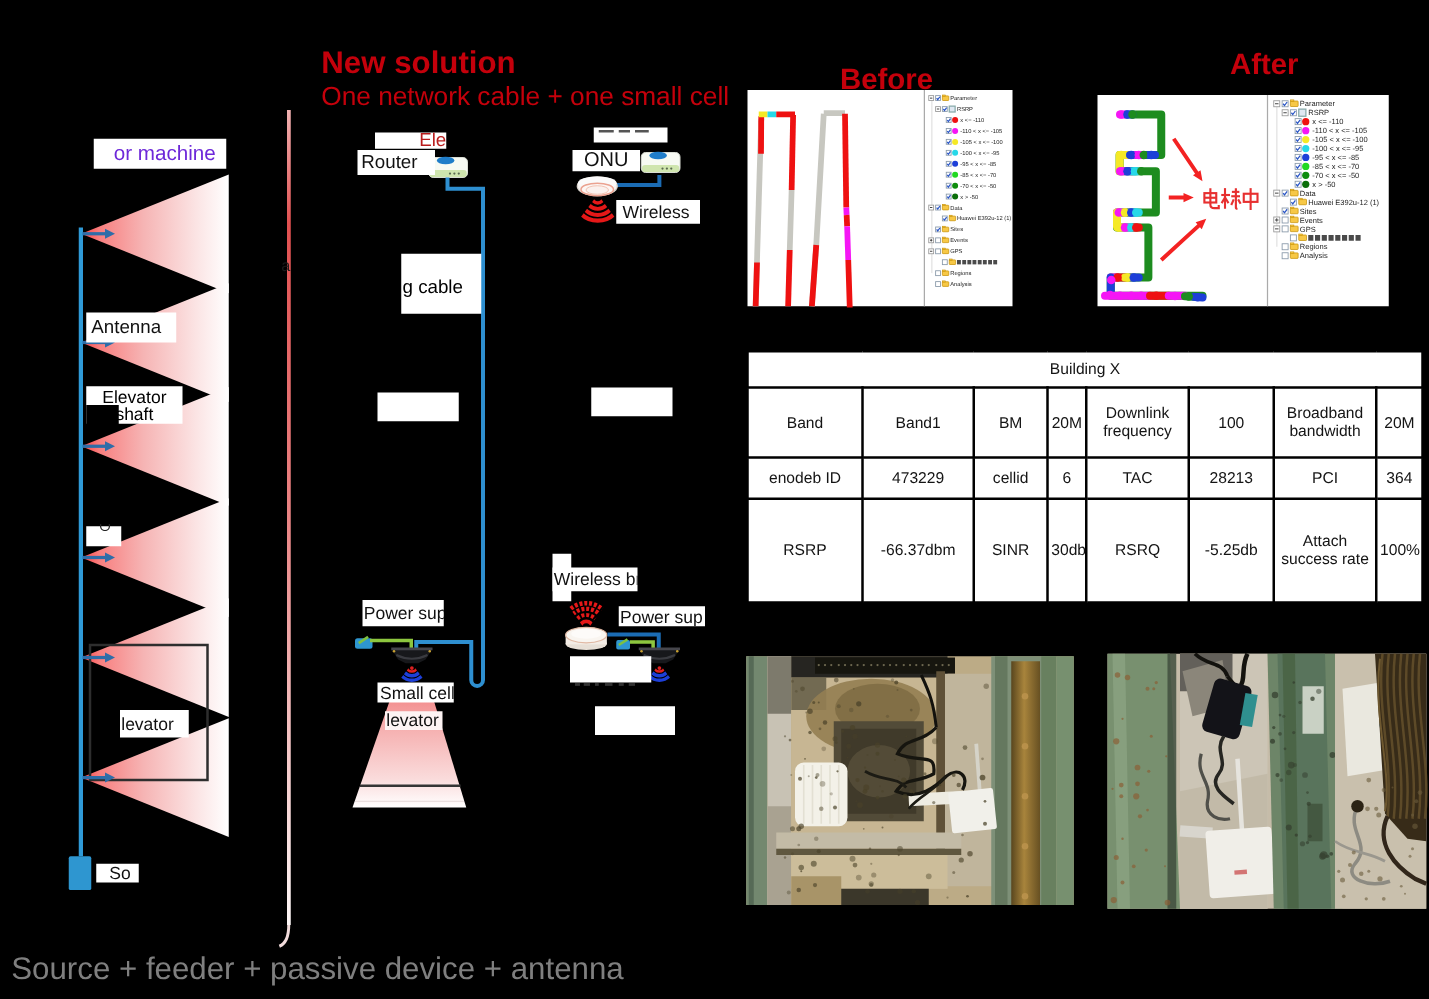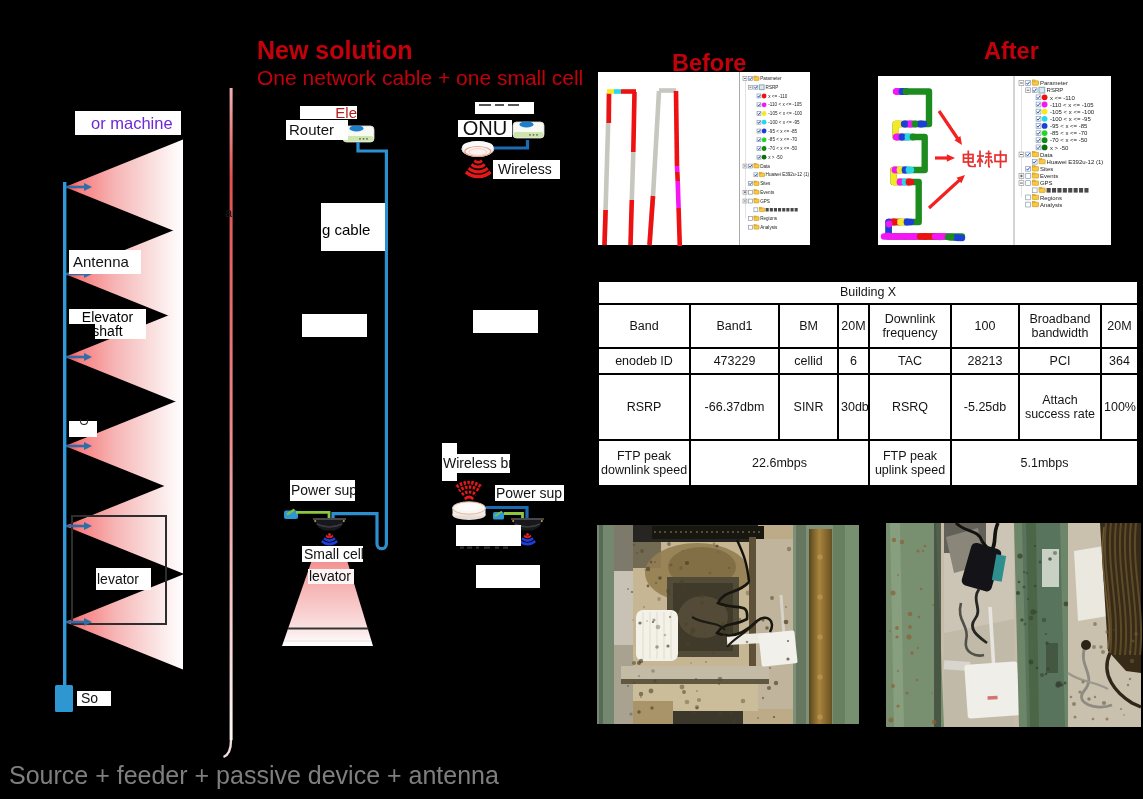--- a/index.html
+++ b/index.html
@@ -750,30 +750,30 @@
 <div class="ttl" style="left:672px;top:50px;font-size:23.5px;font-weight:bold;">Before</div>
 <div class="ttl" style="left:984px;top:38px;font-size:23.5px;font-weight:bold;">After</div>
 <div style="position:absolute;left:9px;top:761px;font-size:25px;color:#7f7f7f;">Source + feeder + passive device + antenna</div>
 <div class="lb" style="left:75px;top:111px;width:90px;height:24px;font-size:16.5px;padding-left:16px;text-align:left;background:#ffffff;color:#6d28d9;line-height:24px;white-space:nowrap;">or machine</div>
 <div class="lb" style="left:69px;top:250px;width:68px;height:24px;font-size:15px;padding-left:4px;text-align:left;background:#ffffff;color:#111;line-height:24px;white-space:nowrap;">Antenna</div>
 <div class="lb" style="left:69px;top:309px;width:77px;height:29px;font-size:14px;text-align:center;line-height:14px;padding-top:1px;background:#fff;">Elevator<br>shaft</div>
 <div style="position:absolute;left:69px;top:324px;width:26px;height:16px;background:#000;"></div>
 <div class="lb" style="left:69px;top:421px;width:26px;height:16px;font-size:13px;padding-left:2px;text-align:left;background:#ffffff;color:#111;line-height:16px;white-space:nowrap;"></div>
 <div style="position:absolute;left:80px;top:419px;width:6px;height:5px;border:1.6px solid #222;border-top:none;border-radius:0 0 4px 4px;"></div>
 <div class="lb" style="left:96px;top:568px;width:54px;height:22px;font-size:14px;padding-left:1px;text-align:left;background:#ffffff;color:#111;line-height:22px;white-space:nowrap;">levator</div>
-<div class="lb" style="left:77px;top:691px;width:30px;height:15px;font-size:14px;padding-left:4px;text-align:left;background:#ffffff;color:#111;line-height:15px;white-space:nowrap;">So</div>
+<div class="lb" style="left:77px;top:691px;width:30px;height:15px;font-size:14px;padding-left:4px;text-align:center;background:#ffffff;color:#111;line-height:15px;white-space:nowrap;">So</div>
 <div class="lb" style="left:300px;top:106px;width:57px;height:13px;font-size:15px;padding-left:0px;text-align:right;background:#ffffff;color:#b91c1c;line-height:13px;white-space:nowrap;overflow:hidden;padding-right:0px;">Ele</div>
 <div class="lb" style="left:286px;top:120px;width:59px;height:20px;font-size:15px;padding-left:3px;text-align:left;background:#ffffff;color:#111;line-height:20px;white-space:nowrap;">Router</div>
 <div class="lb" style="left:321px;top:203px;width:63px;height:29px;font-size:15px;line-height:15px;padding:19px 0 0 1px;background:#fff;">g cable</div>
 <div class="lb" style="left:302px;top:314px;width:63px;height:23px;font-size:15px;padding-left:2px;text-align:left;background:#ffffff;color:#111;line-height:23px;white-space:nowrap;"></div>
 <div class="lb" style="left:475px;top:102px;width:57px;height:12px;font-size:15px;padding-left:2px;text-align:left;background:#ffffff;color:#111;line-height:12px;white-space:nowrap;"></div>
 <div style="position:absolute;left:479px;top:103.5px;width:12px;height:2px;background:#555;"></div>
 <div style="position:absolute;left:495px;top:103.5px;width:9px;height:2px;background:#555;"></div>
 <div style="position:absolute;left:508px;top:103.5px;width:11px;height:2px;background:#555;"></div>
-<div class="lb" style="left:458px;top:120px;width:54px;height:17px;font-size:20px;padding-left:0px;text-align:center;background:#ffffff;color:#111;line-height:17px;white-space:nowrap;">ONU</div>
+<div class="lb" style="left:458px;top:120px;width:54px;height:17px;font-size:16px;padding-left:0px;text-align:center;background:#ffffff;color:#111;line-height:17px;white-space:nowrap;">ONU</div>
 <div class="lb" style="left:473px;top:310px;width:63px;height:23px;font-size:15px;padding-left:2px;text-align:left;background:#ffffff;color:#111;line-height:23px;white-space:nowrap;"></div>
 <div class="lb" style="left:493px;top:160px;width:62px;height:19px;font-size:14px;padding-left:5px;text-align:left;background:#ffffff;color:#111;line-height:19px;white-space:nowrap;">Wireless</div>
 <div class="lb" style="left:290px;top:480px;width:64px;height:21px;font-size:14px;padding-left:1px;text-align:left;background:#ffffff;color:#111;line-height:21px;white-space:nowrap;overflow:hidden;">Power sup</div>
 <div class="lb" style="left:495px;top:485px;width:68px;height:16px;font-size:14px;padding-left:1px;text-align:left;background:#ffffff;color:#111;line-height:16px;white-space:nowrap;overflow:hidden;">Power sup</div>
 <div class="lb" style="left:302px;top:546px;width:59px;height:16px;font-size:14px;padding-left:2px;text-align:left;background:#ffffff;color:#111;line-height:16px;white-space:nowrap;overflow:hidden;white-space:nowrap;">Small cell</div>
 <div class="lb" style="left:308px;top:569px;width:45px;height:15px;font-size:14px;padding-left:1px;text-align:left;background:#fdf3f3;color:#111;line-height:15px;white-space:nowrap;overflow:hidden;">levator</div>
 <div style="position:absolute;left:442px;top:443px;width:15px;height:38px;background:#fff;"></div>
 <div class="lb" style="left:442px;top:454px;width:67px;height:19px;font-size:14px;padding-left:1px;text-align:left;background:#ffffff;color:#111;line-height:19px;white-space:nowrap;overflow:hidden;white-space:nowrap;">Wireless bri</div>
 <div class="lb" style="left:456px;top:525px;width:63px;height:21px;font-size:15px;padding-left:2px;text-align:left;background:#ffffff;color:#111;line-height:21px;white-space:nowrap;"></div>
 <div class="lb" style="left:476px;top:565px;width:62px;height:23px;font-size:15px;padding-left:2px;text-align:left;background:#ffffff;color:#111;line-height:23px;white-space:nowrap;"></div>
@@ -815,19 +815,13 @@
 <tr style="height:66px">
         <td>RSRP</td>
         <td>-66.37dbm</td>
         <td>SINR</td>
         <td>30db</td>
         <td>RSRQ</td>
         <td>-5.25db</td>
         <td>Attach success&nbsp;rate</td>
         <td>100%</td>
       </tr>
-<tr style="height:46px">
-        <td>FTP&nbsp;peak downlink&nbsp;speed</td>
-        <td colspan="3">22.6mbps</td>
-        <td>FTP&nbsp;peak uplink&nbsp;speed</td>
-        <td colspan="3">5.1mbps</td>
-      </tr>
 </tbody>
   </table>
 </body></html>

